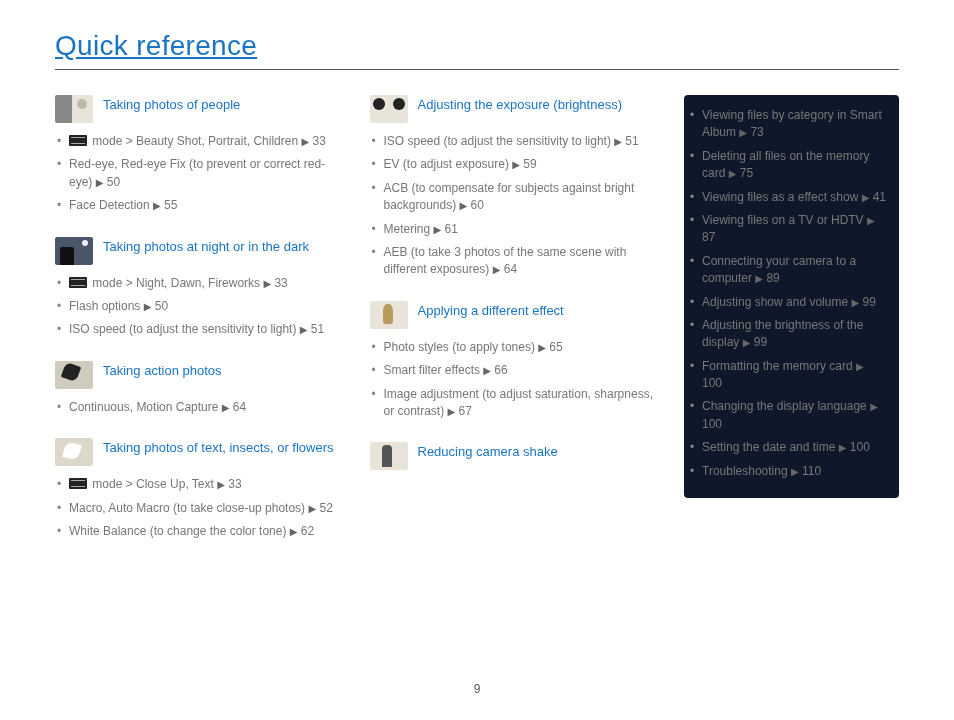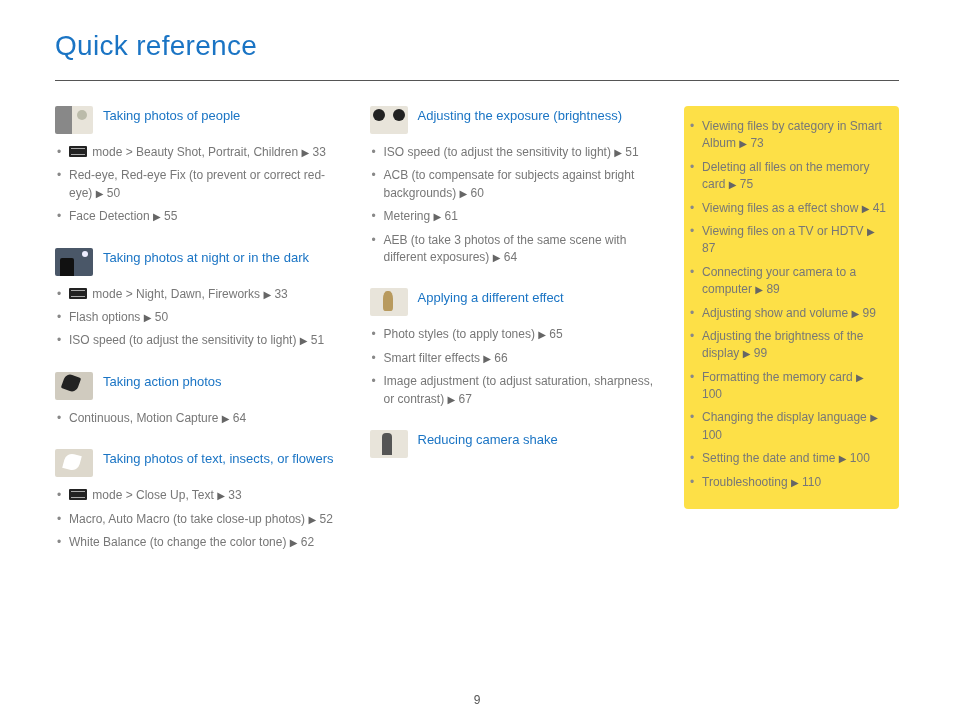--- a/index.html
+++ b/index.html
@@ -9,39 +9,40 @@
     font-family: Arial, Helvetica, sans-serif;
     font-size: 12px;
     color: #777;
     width: 954px;
     background: #fff;
   }
   h1.page-title {
     font-size: 28px;
     font-weight: 300;
     color: #1a74c4;
-    margin: 0 0 18px 0;
+    margin: 0 0 7px 0;
     letter-spacing: 0.3px;
+    text-decoration: underline;
   }
   .rule {
     border: none;
     border-top: 1px solid #555;
     margin: 0 0 25px 0;
   }
   .columns {
     display: flex;
     gap: 30px;
     align-items: flex-start;
     margin-top: 13px;
   }
   .col { flex: 1; }
   .col-side {
     width: 215px;
     flex: none;
-    background: #fde047;
+    background: #0f172a;
     border-radius: 4px;
     padding: 12px 12px 12px 4px;
   }
   .section { margin-bottom: 22px; }
   .sec-head {
     display: flex;
     align-items: flex-start;
     gap: 10px;
     margin-bottom: 10px;
   }
@@ -176,20 +177,21 @@
       </div>
     </div>
   <div class="col" id="col2">
       <div class="section">
         <div class="sec-head">
           <div class="thumb th-expo"></div>
           <div class="sec-title">Adjusting the exposure (brightness)</div>
         </div>
         <ul class="items">
           <li><span>ISO speed (to adjust the sensitivity to light) </span><span class="arrow">▶</span><span> 51</span></li>
+          <li><span>EV (to adjust exposure) </span><span class="arrow">▶</span><span> 59</span></li>
           <li><span>ACB (to compensate for subjects against bright backgrounds) </span><span class="arrow">▶</span><span> 60</span></li>
           <li><span>Metering </span><span class="arrow">▶</span><span> 61</span></li>
           <li><span>AEB (to take 3 photos of the same scene with different exposures) </span><span class="arrow">▶</span><span> 64</span></li>
         </ul>
       </div>
       <div class="section">
         <div class="sec-head">
           <div class="thumb th-effect"></div>
           <div class="sec-title">Applying a different effect</div>
         </div>

